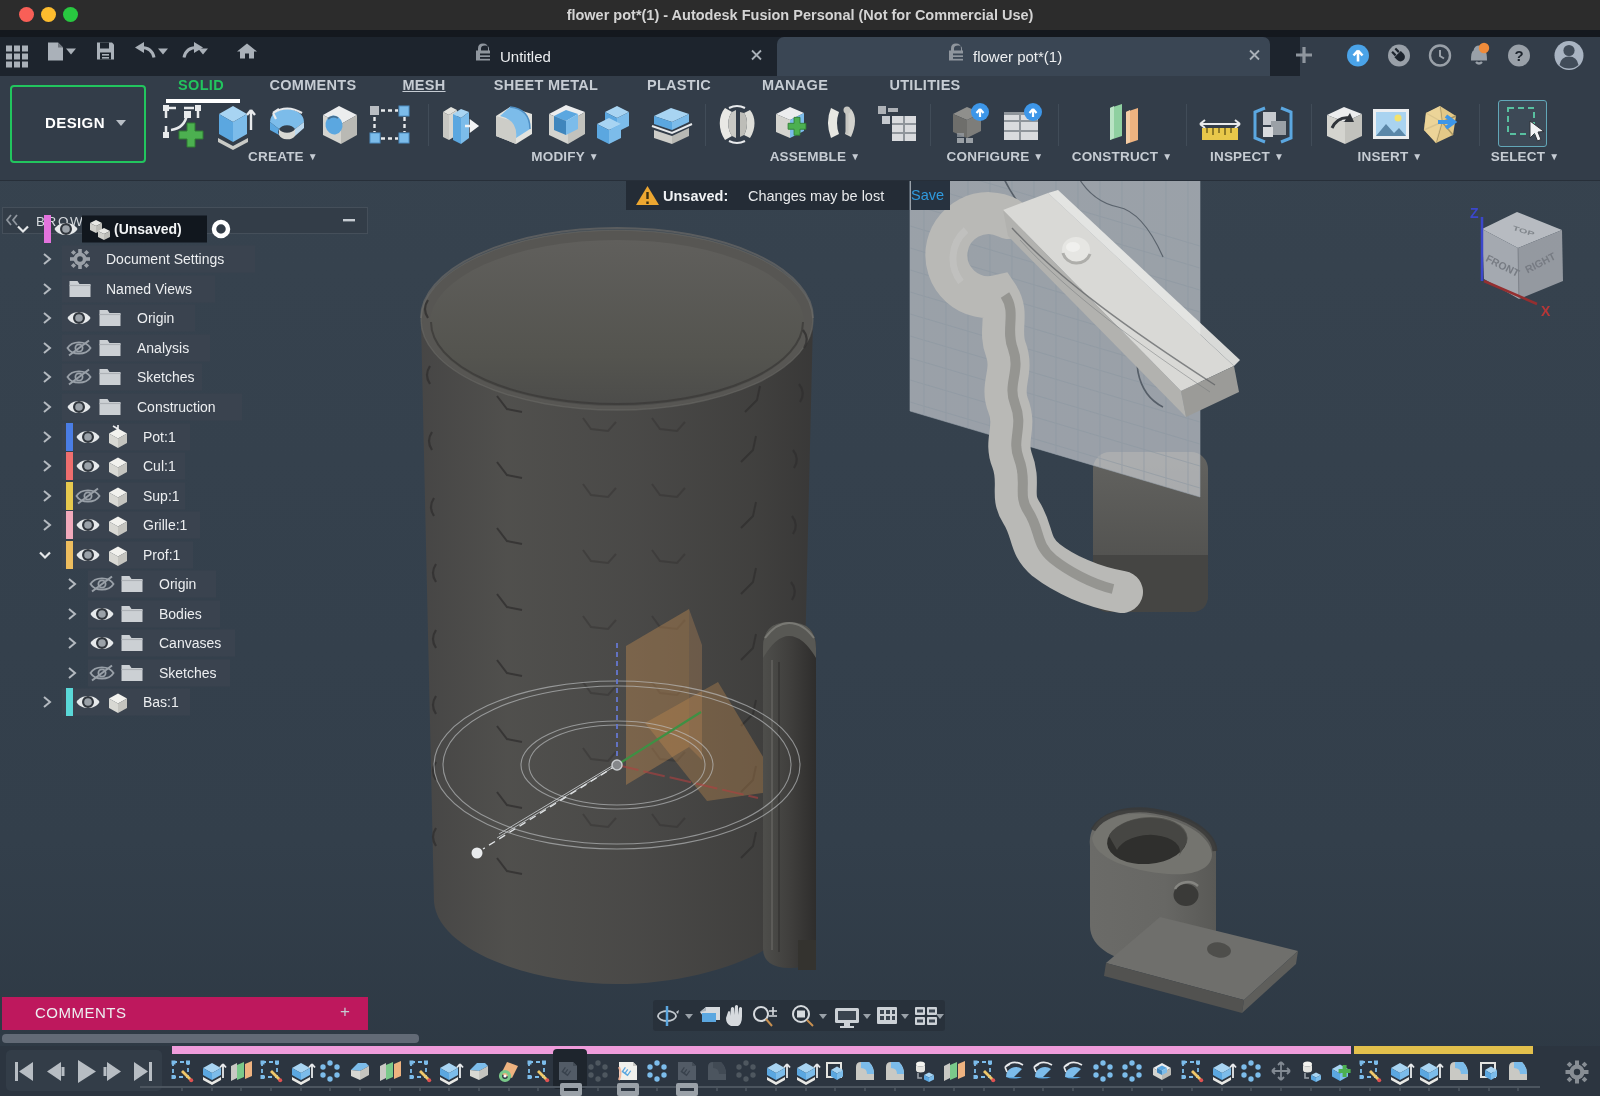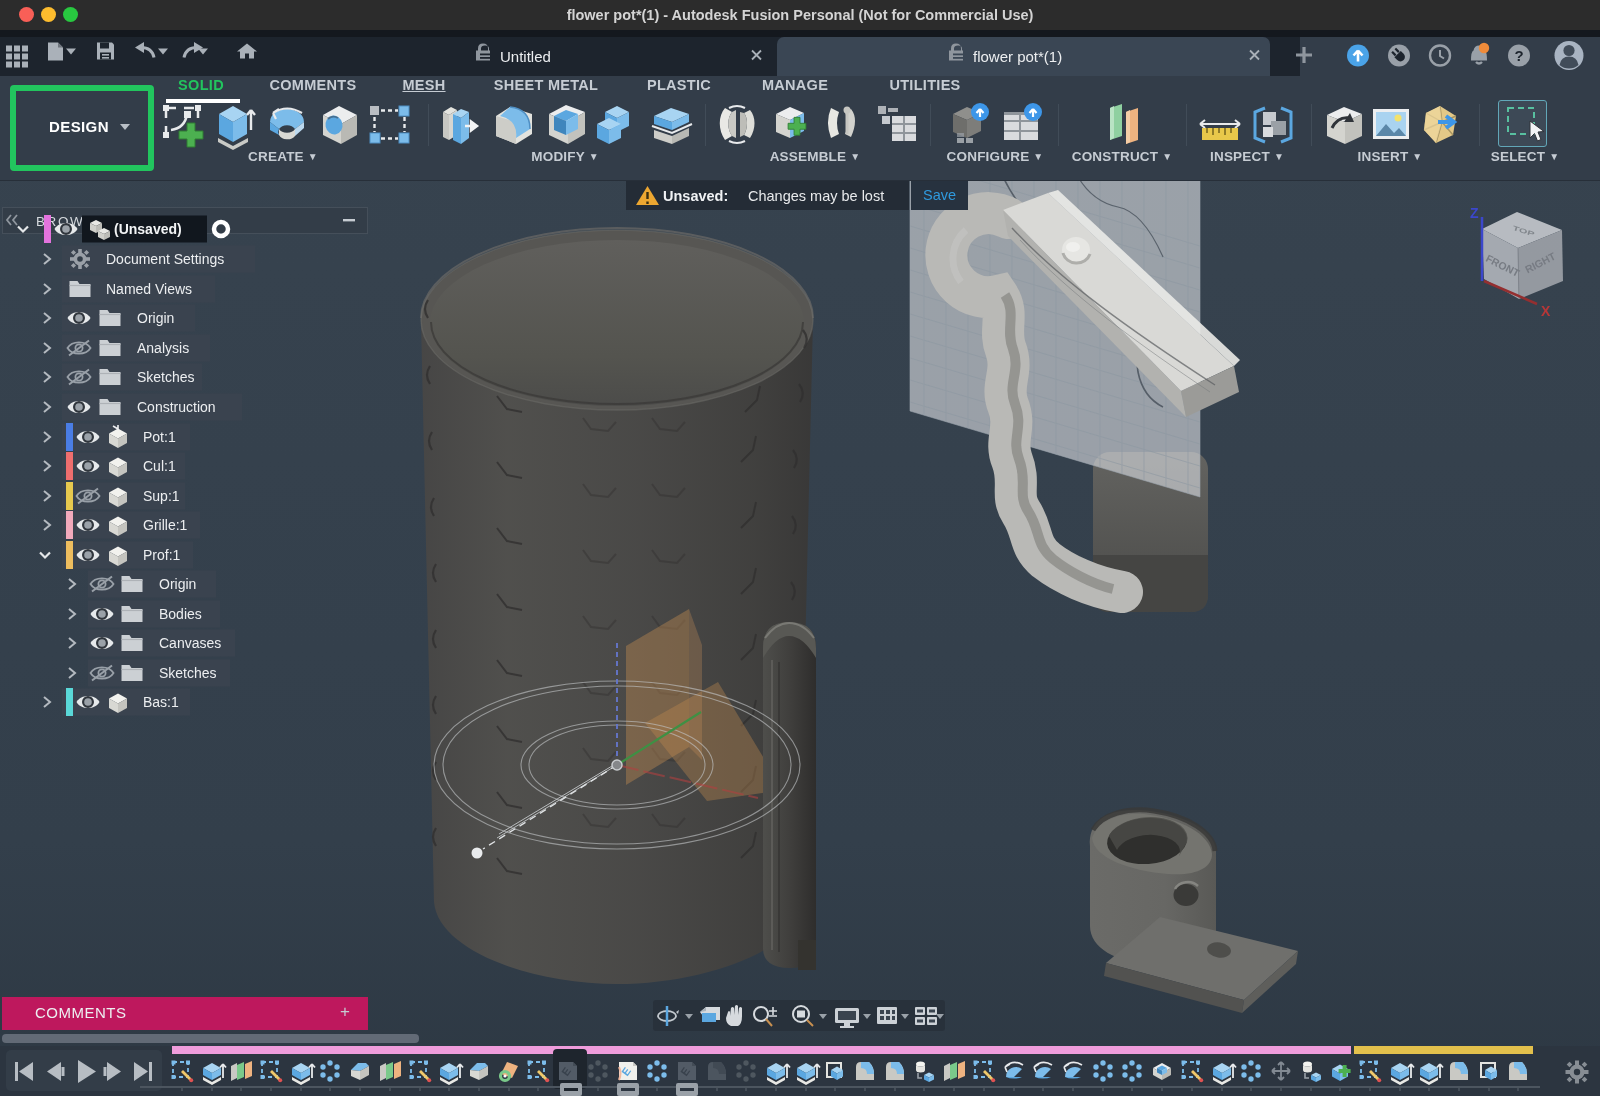--- a/index.html
+++ b/index.html
@@ -12,28 +12,28 @@
   #tabbar{position:absolute;left:0;top:30px;width:1300px;height:46px;background:#1d242d;z-index:10;}
   #tabbar .topline{position:absolute;left:0;top:0;width:1600px;height:7px;background:#14181e;}
   #activetab{position:absolute;left:777px;top:7px;width:493px;height:39px;background:#3a4654;border-radius:7px 7px 0 0;}
   #ribbon{position:absolute;left:0;top:76px;width:1600px;height:104px;background:#333d49;z-index:10;}
   .rtab{position:absolute;top:1px;font-size:14.5px;font-weight:700;color:#c6ccd3;letter-spacing:.3px;transform:translateX(-50%);}
   .rtab.active{color:#22c55e;}
   #solidline{position:absolute;left:166px;top:23px;width:74px;height:4px;background:#fff;}
   .glabel{position:absolute;top:73px;font-size:13.5px;font-weight:700;color:#c6ccd3;letter-spacing:.2px;transform:translateX(-50%);white-space:nowrap;}
   .garr{font-size:10px;position:relative;top:-1.5px;}
   .gsep{position:absolute;top:28px;width:1px;height:42px;background:#414c58;}
-  #designbtn{position:absolute;left:10px;top:9px;width:132px;height:74px;border:6px solid #22c55e;border-radius:4px;}
+  #designbtn{position:absolute;left:10px;top:9px;width:132px;height:74px;border:2px solid #22c55e;border-radius:4px;}
   #designbtn span{position:absolute;left:33px;top:27px;color:#fff;font-size:15px;font-weight:700;letter-spacing:.4px;}
   #designbtn i{position:absolute;right:18px;top:33px;width:0;height:0;border-left:5px solid transparent;border-right:5px solid transparent;border-top:6px solid #b9bfc6;}
   #selbox{position:absolute;left:1498px;top:24px;width:47px;height:45px;background:#3d4956;border:1px solid #62a7b8;border-radius:3px;}
   #browser{position:absolute;left:0;top:182px;width:380px;height:540px;z-index:9;font-size:14px;color:#eceef0;}
   #bheader{position:absolute;left:2px;top:1px;width:364px;height:25px;background:#333d48;border:1px solid #454f5a;margin-top:24px;}
   #warnbar{position:absolute;left:626px;top:181px;width:283px;height:29px;background:#242c36;z-index:8;color:#eef0f2;font-size:14.5px;line-height:29px;}
-  #savebtn{position:absolute;left:911px;top:181px;width:57px;height:29px;background:#27323f;z-index:8;color:#2f9ade;font-size:14.5px;line-height:29px;text-align:center;}
+  #savebtn{position:absolute;left:911px;top:181px;width:39px;height:29px;background:#27323f;z-index:8;color:#2f9ade;font-size:14.5px;line-height:29px;text-align:left;}
   #commentsbar{position:absolute;left:2px;top:997px;width:366px;height:33px;background:#be185d;z-index:9;color:#e8eaec;}
   #commentsbar .ct{position:absolute;left:33px;top:7px;font-size:15px;letter-spacing:.5px;color:#edeff1;}
   #commentsbar .cp{position:absolute;left:338px;top:5px;font-size:17px;color:#c6ccd2;}
   #hscroll{position:absolute;left:2px;top:1034px;width:417px;height:9px;background:#626a76;border-radius:4px;z-index:9;}
   #navbar{position:absolute;left:653px;top:1000px;width:292px;height:31px;background:rgba(40,48,58,.93);border-radius:3px;z-index:9;}
   #timeline{position:absolute;left:0;top:1046px;width:1600px;height:50px;background:#2c3540;z-index:9;}
   #pinkline{position:absolute;left:172px;top:0;width:1179px;height:8px;background:#ef9cdb;}
   #yellowline{position:absolute;left:1354px;top:0;width:179px;height:8px;background:#e3c04c;}
   #playbox{position:absolute;left:6px;top:4px;width:156px;height:41px;background:#333d48;border-radius:5px;}
 </style>

